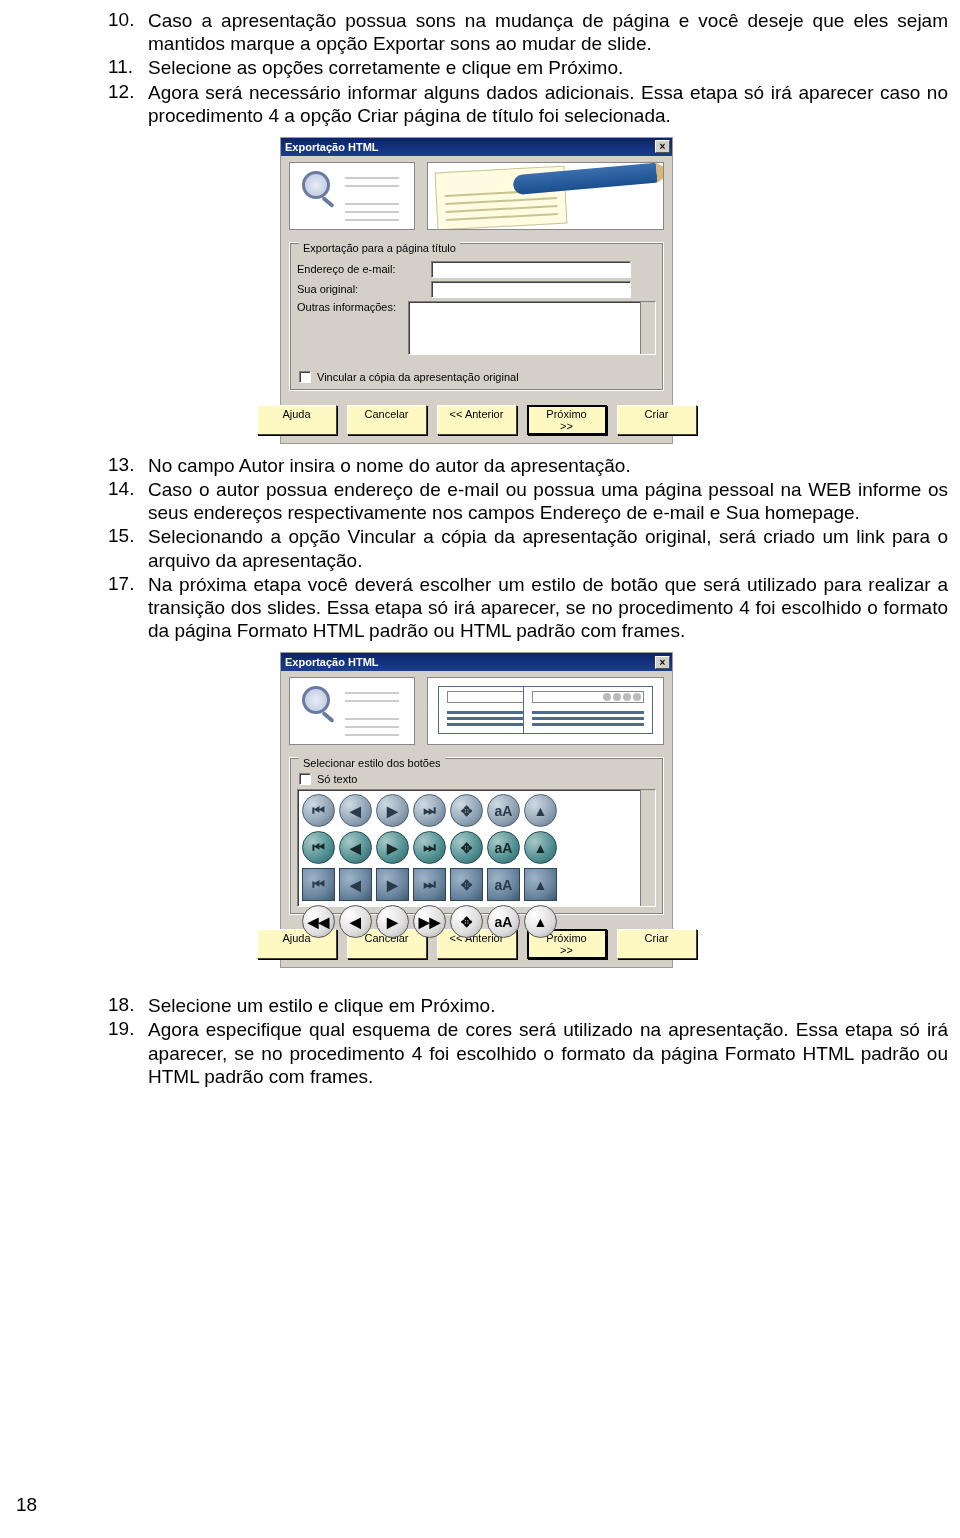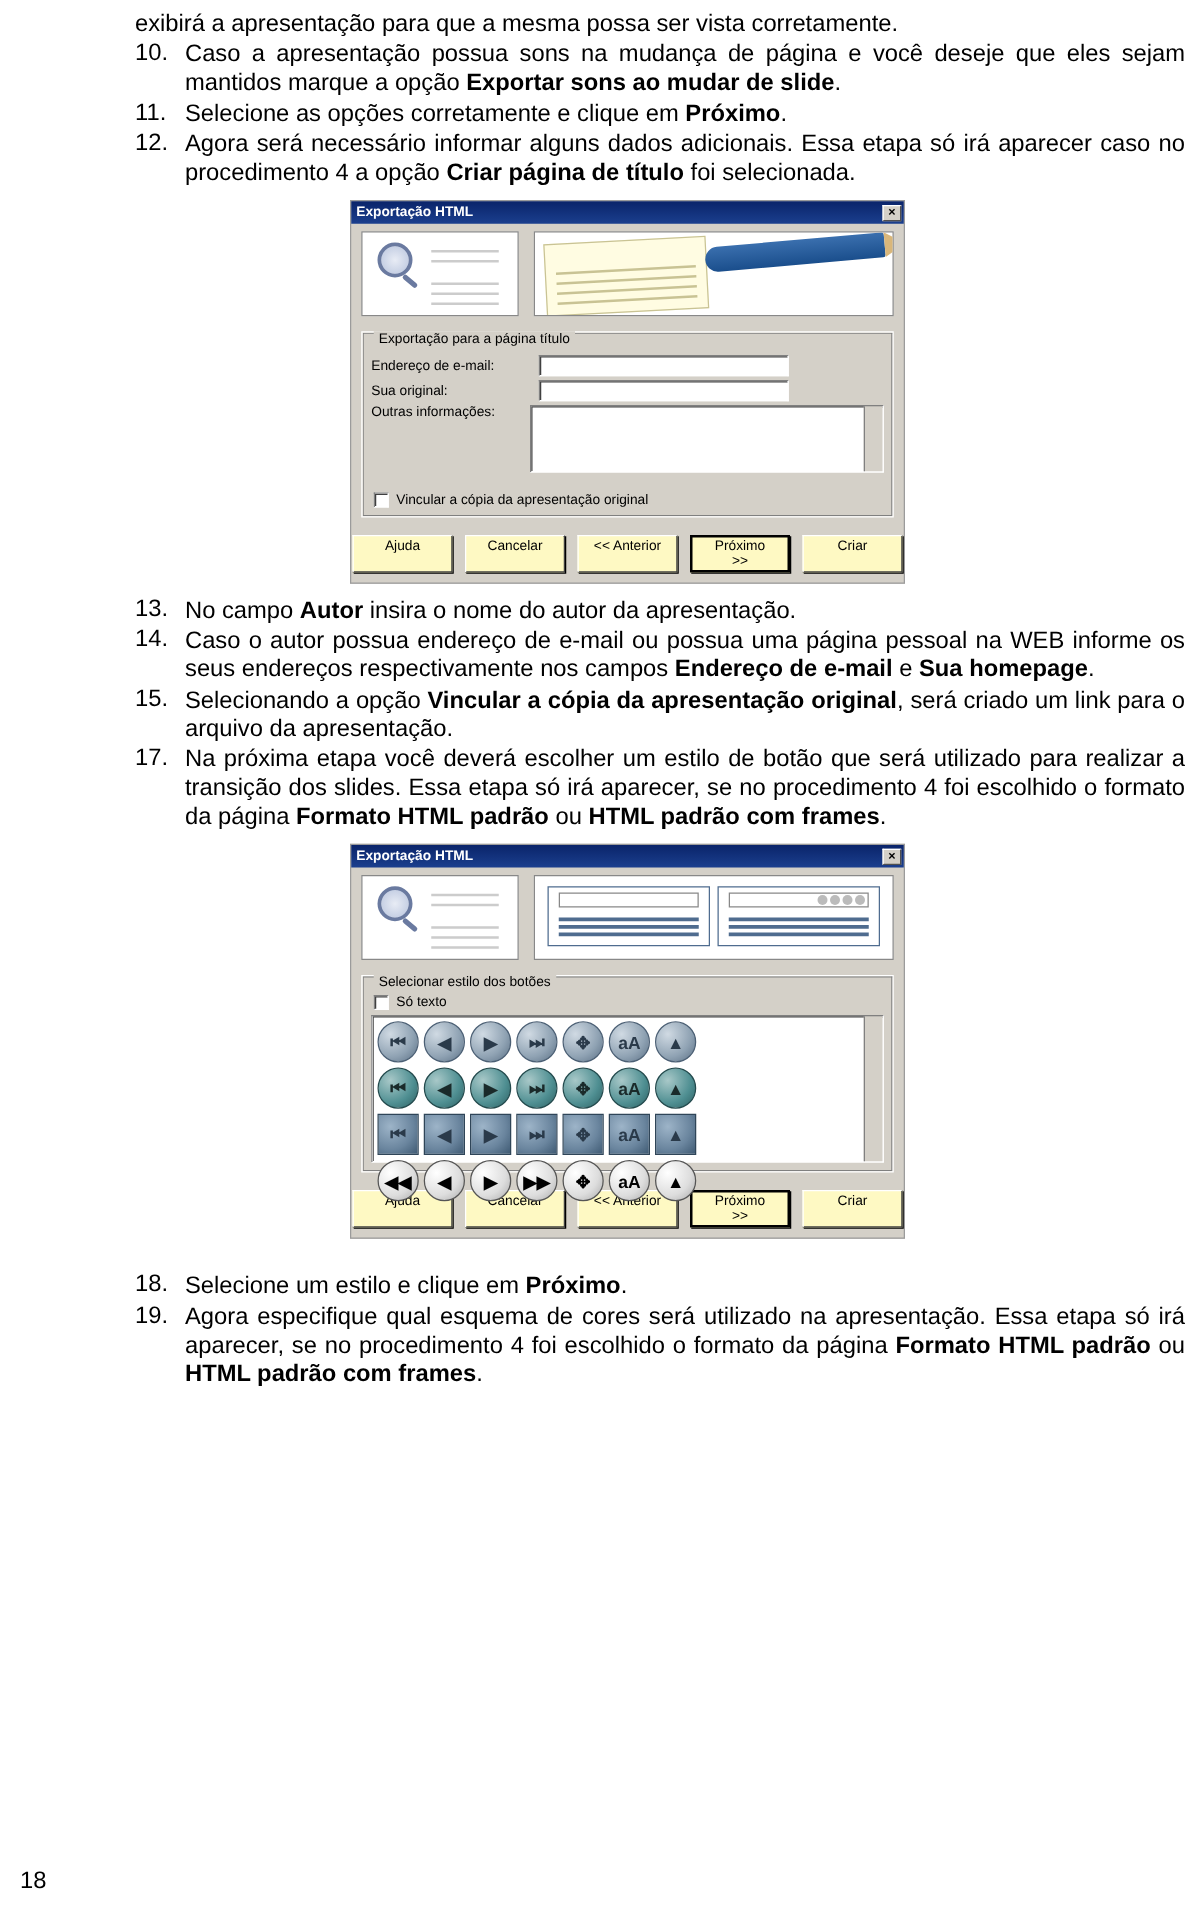--- a/index.html
+++ b/index.html
@@ -14,25 +14,25 @@
   }
   .page {
     padding: 8px 12px 30px 60px;
     position: relative;
     min-height: 1538px;
   }
   .indent { padding-left: 48px; }
   .li-row { display: flex; margin: 1px 0; }
   .li-num { min-width: 40px; text-align: left; }
   .li-body { flex: 1; text-align: justify; line-height: 1.22; }
-  b { font-weight: bold; }
+  b { font-weight: normal; }
 
   
   .dialog {
-    width: 444px;
+    width: 393px;
     margin: 10px auto 10px 220px;
     border: 1px solid #9b9b9b;
     background: #D4D0C8;
     font-size: 11px;
     color: #000;
   }
   .titlebar {
     height: 18px;
     background: linear-gradient(#0A246A, #1B3F8E);
     color: #fff;
@@ -228,21 +228,20 @@
     border:1px solid #555; color:#000;
   }
 
   .page-num{ position:absolute; bottom:22px; left:16px; font-size:19px; }
 </style>
 </head>
 <body>
 <div class="page">
 
   <div class="indent">
-    <div class="li-body">exibirá a apresentação para que a mesma possa ser vista corretamente.</div>
     <div id="listA">
         <div class="li-row">
           <div class="li-num">10.</div>
           <div class="li-body">Caso a apresentação possua sons na mudança de página e você deseje que eles sejam mantidos marque a opção <b>Exportar sons ao mudar de slide</b>.</div>
         </div>
         <div class="li-row">
           <div class="li-num">11.</div>
           <div class="li-body">Selecione as opções corretamente e clique em <b>Próximo</b>.</div>
         </div>
         <div class="li-row">

